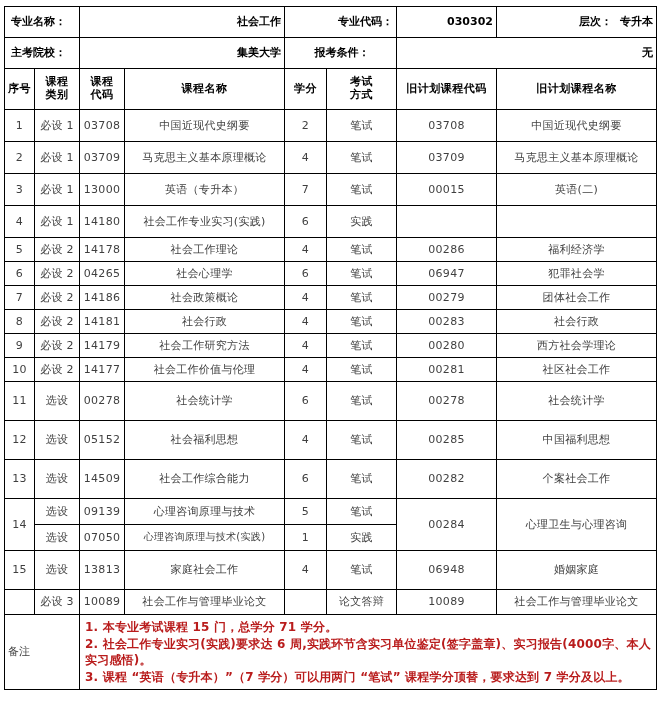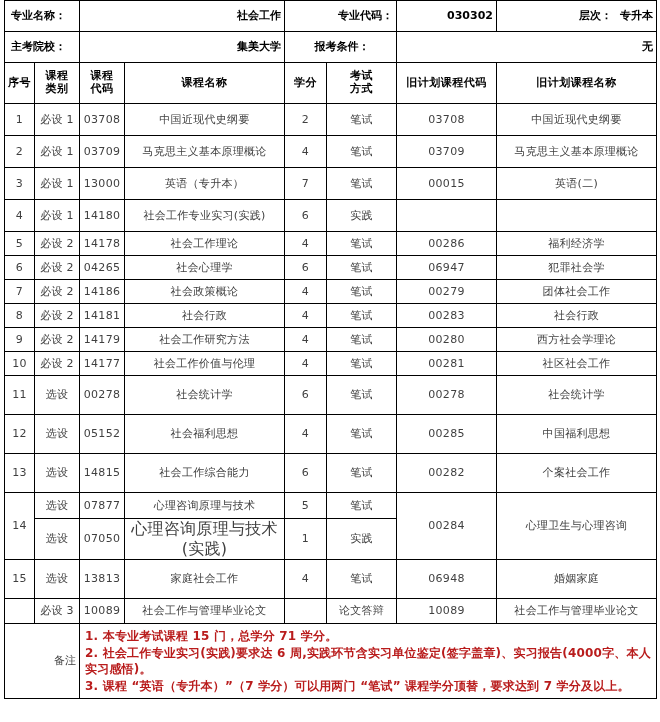--- a/index.html
+++ b/index.html
@@ -12,21 +12,21 @@
     height: 722px;
     font-family: "DejaVu Sans", "Liberation Sans", sans-serif;
     color: #000000;
     overflow: hidden;
   }
 
   .sheet {
     width: 660px;
     height: 664px;
     box-sizing: border-box;
-    padding: 0 4px 0 4px;
+    padding: 6px 4px 0 4px;
   }
 
   table.grid {
     border-collapse: collapse;
     table-layout: fixed;
     width: 652px;
   }
 
   table.grid td {
     border: 1px solid #000000;
@@ -72,21 +72,21 @@
   .h-tall td { height: 31px; }
   .h-mid  td { height: 23px; }
   .h-big  td { height: 38px; }
   .h-sub  td { height: 25px; }
   .h-last td { height: 24px; text-align: center; }
 
   .seq { color: #3f3f3f; }
 
   
   .remark-label {
-    text-align: right;
+    text-align: left;
     font-size: 11px;
     color: #3f3f3f;
     vertical-align: middle;
   }
   .remark-body {
     text-align: left;
     vertical-align: top;
     padding: 4px 2px 4px 5px !important;
   }
   .remark-body p {
@@ -267,42 +267,42 @@
         <td>05152</td>
         <td>社会福利思想</td>
         <td>4</td>
         <td>笔试</td>
         <td>00285</td>
         <td>中国福利思想</td>
       </tr>
       <tr class="body-row h-big">
         <td class="seq">13</td>
         <td>选设</td>
-        <td>14815</td>
+        <td>14509</td>
         <td>社会工作综合能力</td>
         <td>6</td>
         <td>笔试</td>
         <td>00282</td>
         <td>个案社会工作</td>
       </tr>
 
       <tr class="body-row h-sub">
         <td class="seq" rowspan="2">14</td>
         <td>选设</td>
-        <td>07877</td>
+        <td>09139</td>
         <td>心理咨询原理与技术</td>
         <td>5</td>
         <td>笔试</td>
         <td rowspan="2">00284</td>
         <td rowspan="2">心理卫生与心理咨询</td>
       </tr>
       <tr class="body-row h-sub">
         <td>选设</td>
         <td>07050</td>
-        <td style="font-size:16px">心理咨询原理与技术(实践)</td>
+        <td style="font-size:10px">心理咨询原理与技术(实践)</td>
         <td>1</td>
         <td>实践</td>
       </tr>
 
       <tr class="body-row h-big">
         <td class="seq">15</td>
         <td>选设</td>
         <td>13813</td>
         <td>家庭社会工作</td>
         <td>4</td>

